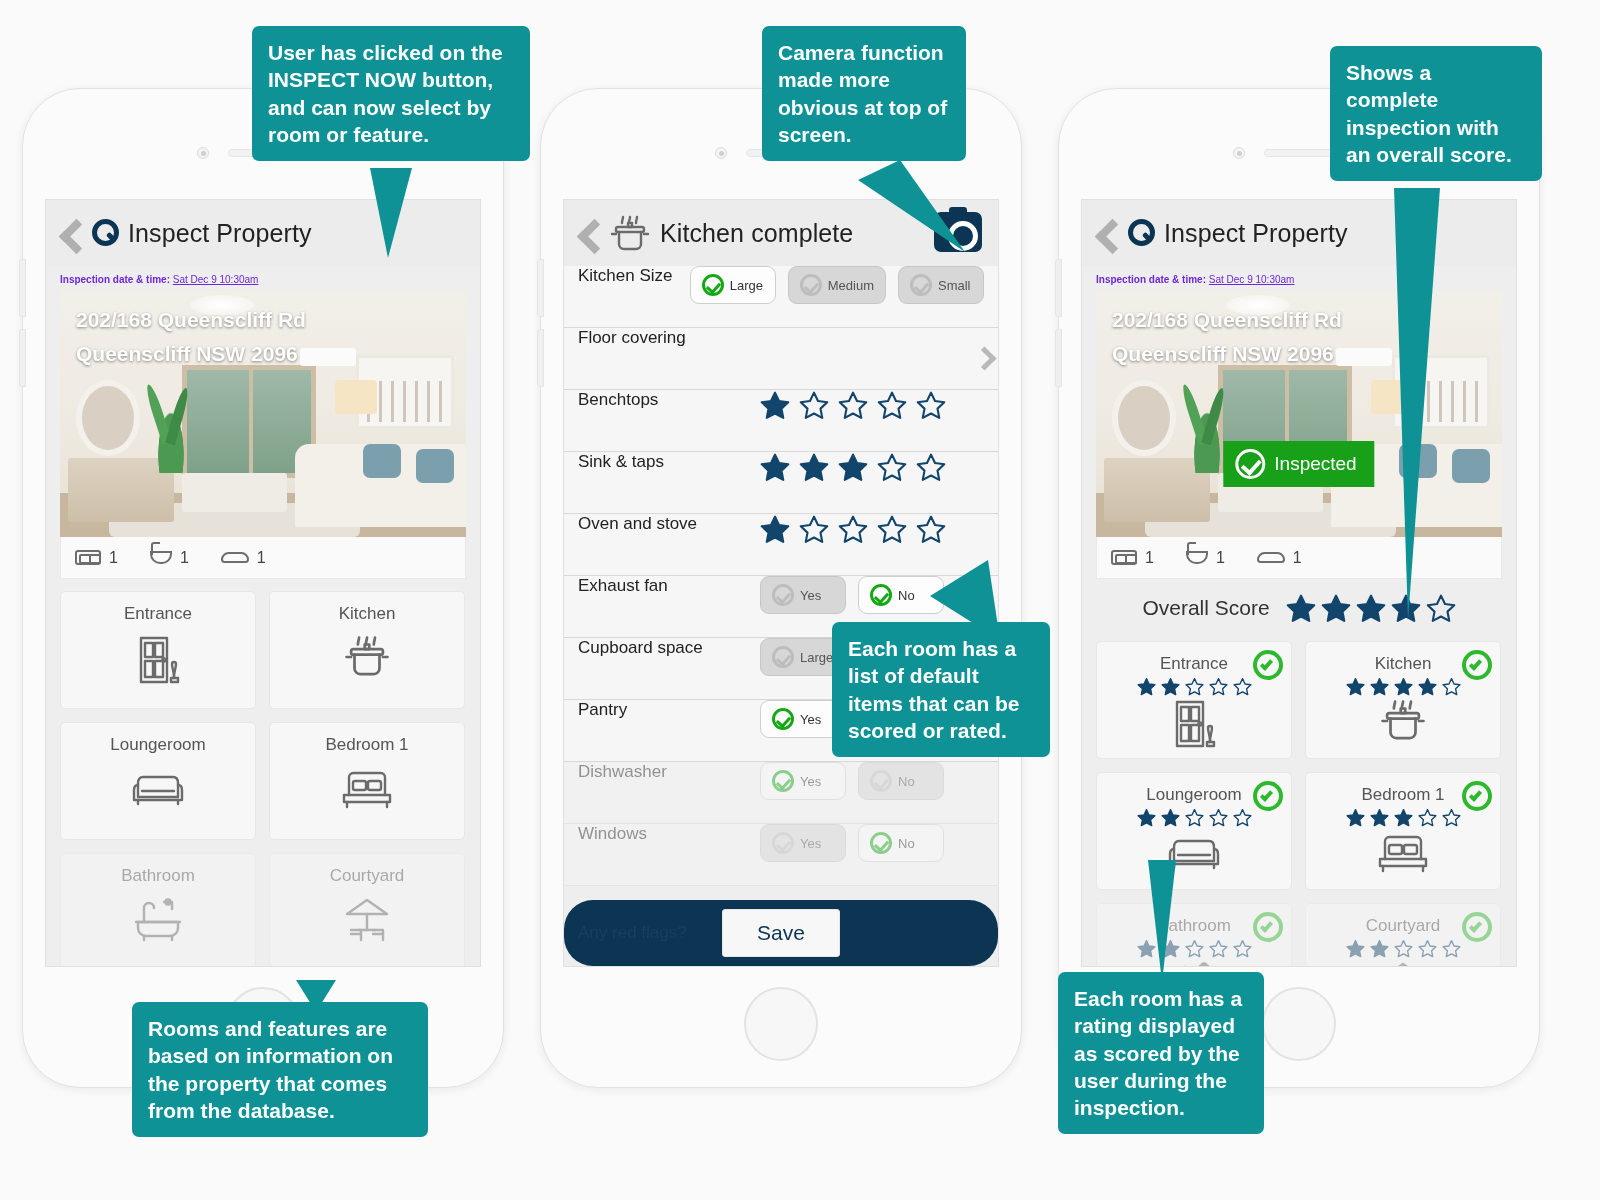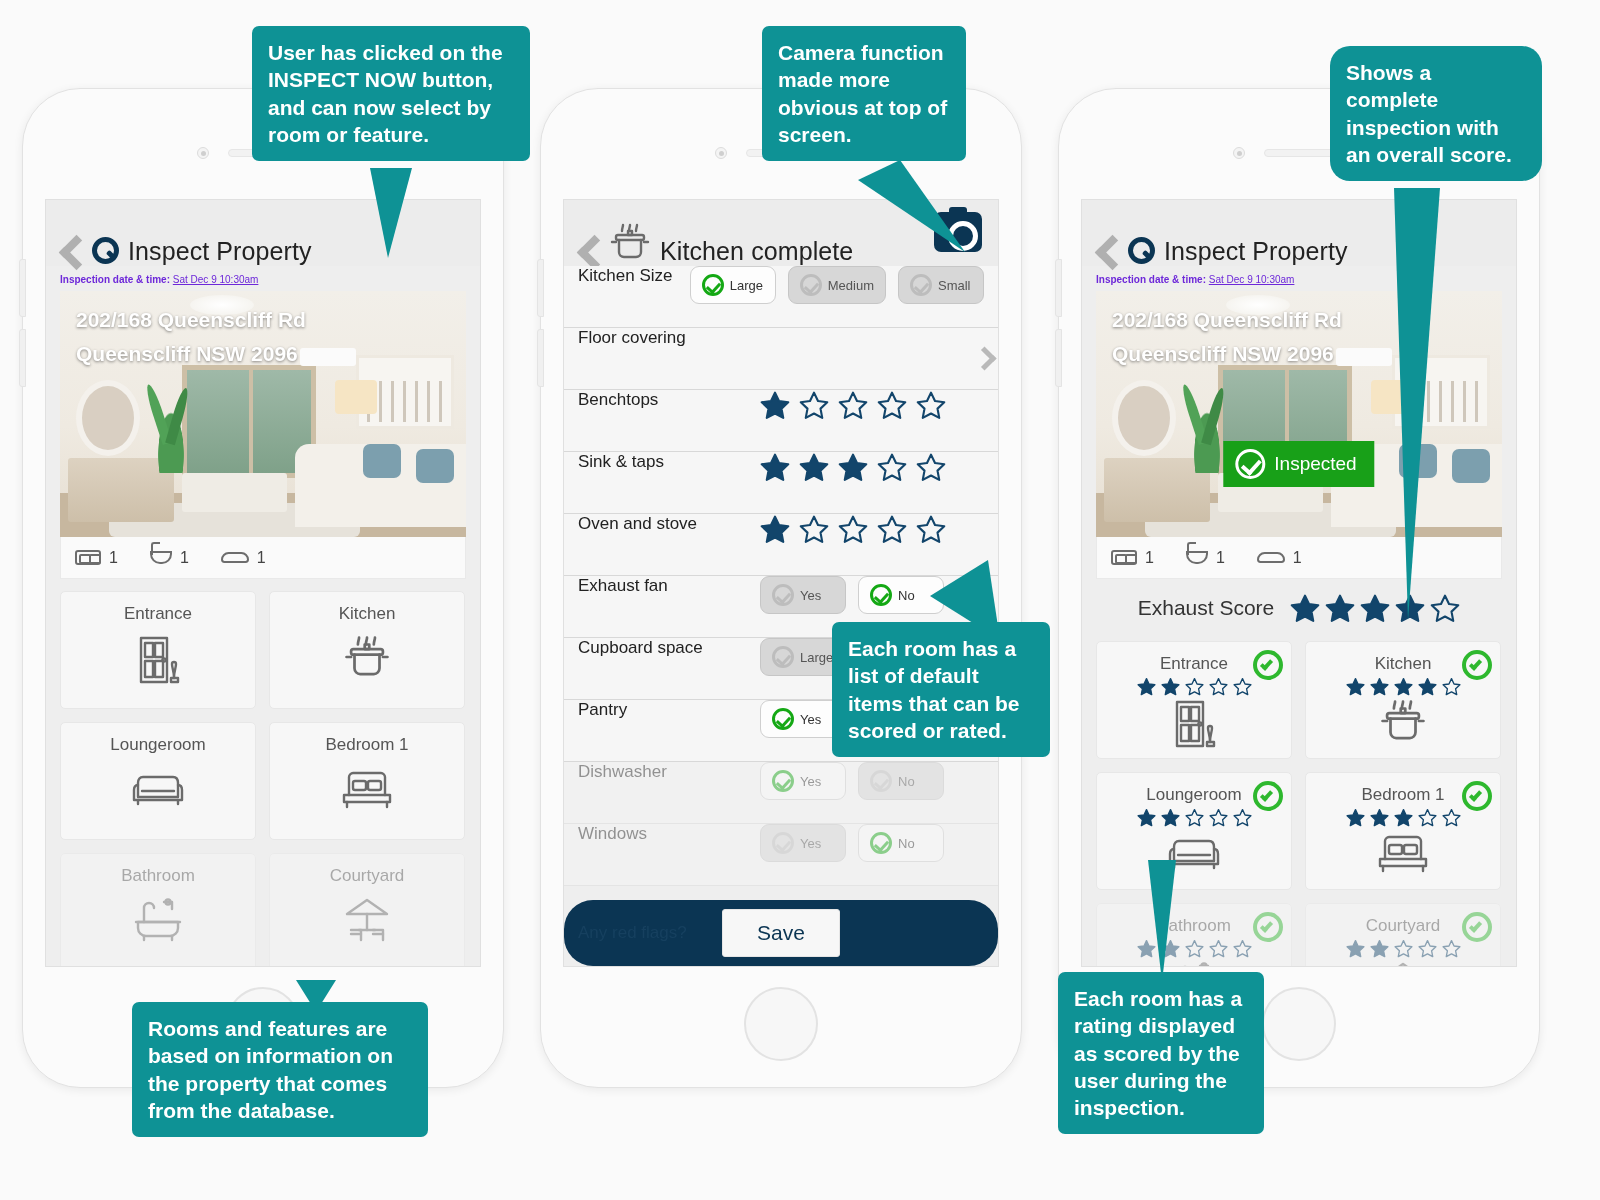--- a/index.html
+++ b/index.html
@@ -23,21 +23,21 @@
     width:70px; height:8px; border-radius:5px; background:#f2f2f2; border:1px solid #e6e6e6;}
   .ph-cam{ position:absolute; top:58px; left:50%; margin-left:-66px;
     width:12px; height:12px; border-radius:50%; background:#f4f4f4; border:1px solid #dcdcdc;}
   .ph-cam i{ display:block; width:5px;height:5px;margin:3px auto;border-radius:50%;background:#cfcfcf;}
   .ph-home{ position:absolute; bottom:26px; left:50%; transform:translateX(-50%);
     width:74px; height:74px; border-radius:50%; background:#f7f7f7; border:2px solid #e3e3e3;}
   .screen{ position:absolute; left:22px; right:22px; top:110px; bottom:120px;
     background:#eeeeee; border:1px solid #e0e0e0; overflow:hidden; }
 
   
-  .appbar{ height:66px; display:flex; align-items:flex-end; gap:8px; padding:0 14px;
+  .appbar{ height:66px; display:flex; align-items:center; gap:8px; padding:0 14px;
     background:#ececec; position:relative;}
   .back-chev{ width:22px;height:34px;position:relative;flex:0 0 auto;}
   .back-chev:before{content:"";position:absolute;left:4px;top:8px;width:17px;height:17px;
     border-left:8px solid #b0b0b0;border-bottom:8px solid #b0b0b0;transform:rotate(45deg);}
   .hdr-title{ font-size:25px; color:#222; letter-spacing:.1px;}
   .search-ic{ width:30px;height:30px;position:relative;flex:0 0 auto;}
   .search-ic:before{content:"";position:absolute;left:2px;top:1px;width:17px;height:17px;
     border:5px solid #0b3553;border-radius:50%;}
   .search-ic:after{content:"";position:absolute;left:16px;top:17px;width:11px;height:5px;
     background:#0b3553;transform:rotate(45deg);border-radius:2px;}
@@ -551,21 +551,21 @@
         <span class="ic-bath"></span>
         <span>1</span>
       </div>
       <div class="stat">
         <span class="ic-car"></span>
         <span>1</span>
       </div>
     </div>
 
     <div class="overall">
-      <span class="lbl">Exhaust Score</span>
+      <span class="lbl">Overall Score</span>
       <span class="stars" id="p3overall">
           <span class="star">
             <svg width="30" height="30" viewBox="0 0 24 23">
               <polygon points="12,1.6 15.2,8.3 22.6,9.3 17.2,14.4 18.6,21.8 12,18.3 5.4,21.8 6.8,14.4 1.4,9.3 8.8,8.3" fill="#12456b" stroke="#12456b" stroke-width="1.7" stroke-linejoin="round"></polygon>
             </svg>
           </span>
           <span class="star">
             <svg width="30" height="30" viewBox="0 0 24 23">
               <polygon points="12,1.6 15.2,8.3 22.6,9.3 17.2,14.4 18.6,21.8 12,18.3 5.4,21.8 6.8,14.4 1.4,9.3 8.8,8.3" fill="#12456b" stroke="#12456b" stroke-width="1.7" stroke-linejoin="round"></polygon>
             </svg>
@@ -840,16 +840,16 @@
   <polygon points="370,168 412,168 388,258" fill="#0e9295"></polygon>
   <polygon points="858,180 900,160 965,252" fill="#0e9295"></polygon>
   <polygon points="1394,188 1440,188 1408,620" fill="#0e9295"></polygon>
   <polygon points="296,980 336,980 316,1012" fill="#0e9295"></polygon>
   <polygon points="930,596 988,560 1000,640" fill="#0e9295"></polygon>
   <polygon points="1148,860 1176,860 1162,982" fill="#0e9295"></polygon>
 </svg>
 
 <div class="callout" style="left:252px; top:26px; width:278px;">User has clicked on the INSPECT NOW button, and can now select by room or feature.</div>
 <div class="callout" style="left:762px; top:26px; width:204px;">Camera function made more obvious at top of screen.</div>
-<div class="callout" style="left:1330px; top:46px; width:212px;border-radius:20px;">Shows a complete inspection with an overall score.</div>
+<div class="callout" style="left:1330px; top:46px; width:212px;">Shows a complete inspection with an overall score.</div>
 <div class="callout" style="left:132px; top:1002px; width:296px;">Rooms and features are based on information on the property that comes from the database.</div>
 <div class="callout" style="left:832px; top:622px; width:218px;">Each room has a list of default items that can be scored or rated.</div>
 <div class="callout" style="left:1058px; top:972px; width:206px;">Each room has a rating displayed as scored by the user during the inspection.</div>
 
 </body></html>

